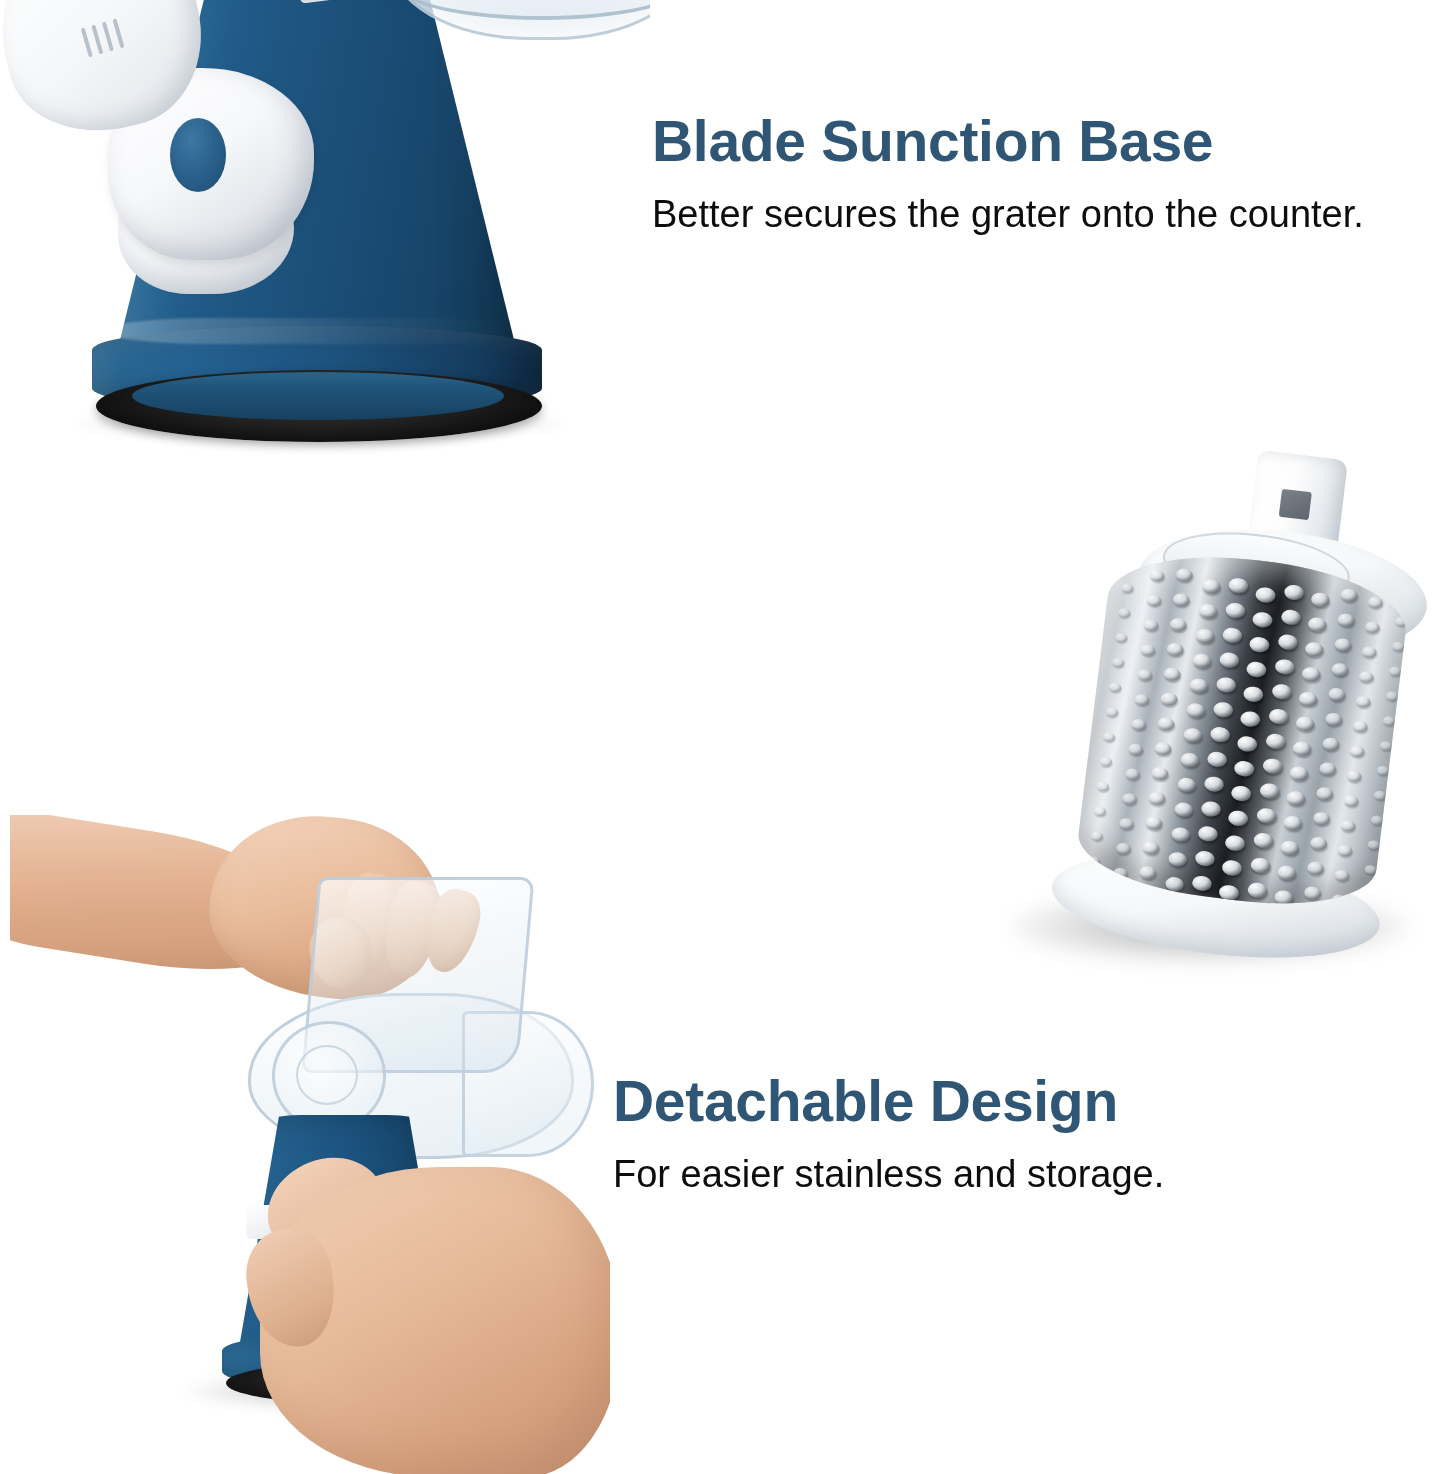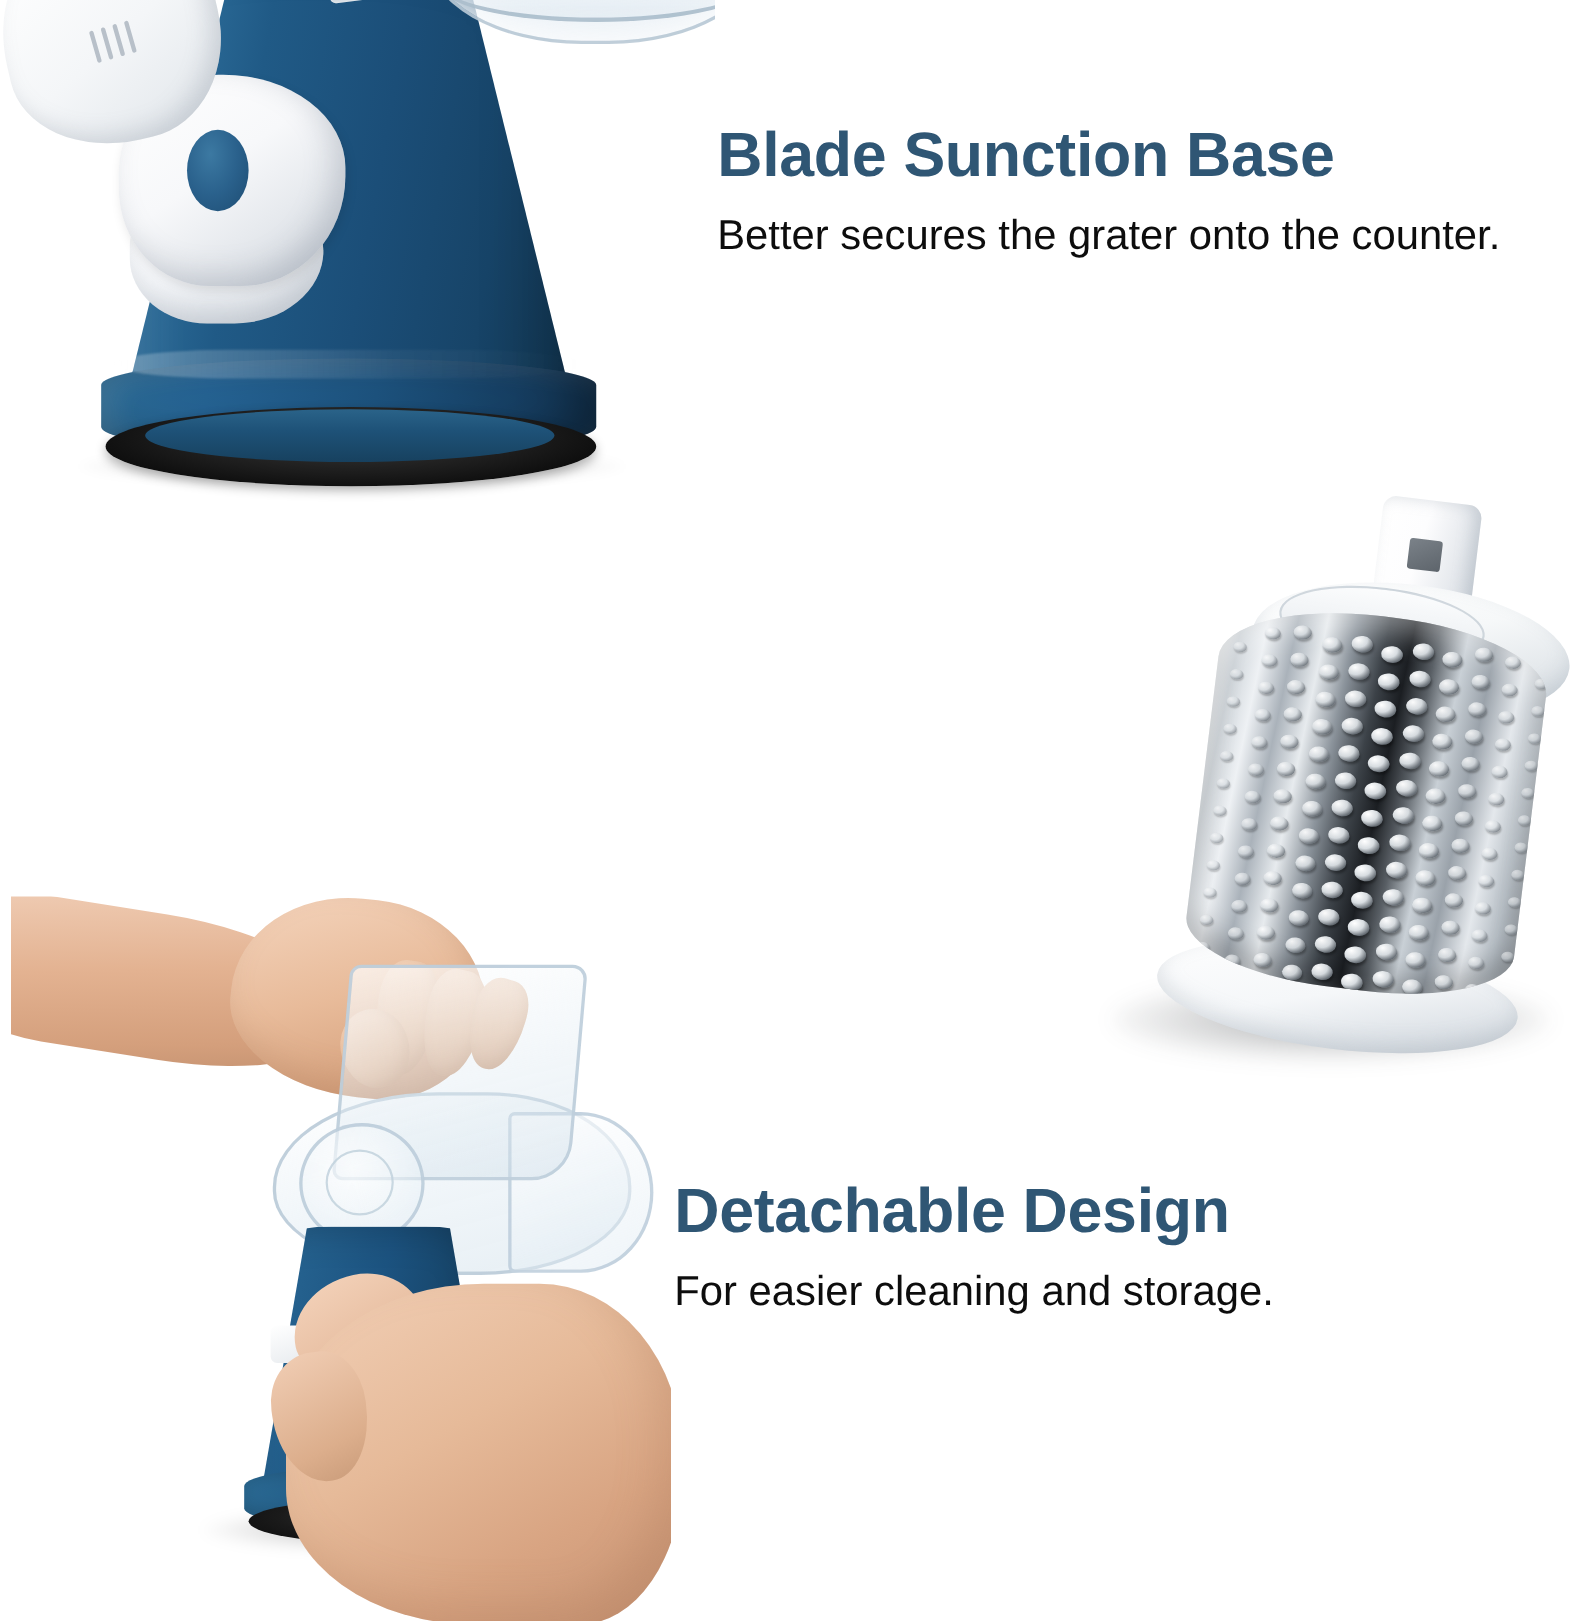--- a/index.html
+++ b/index.html
@@ -621,16 +621,16 @@
     <div class="hd-arrow hd-arrow-lock"></div>
     <div class="hd-arrow hd-arrow-rel"></div>
 
     <div class="hd-knuckle"></div>
     <div class="hd-hand-bot"></div>
     <div class="hd-thumb-bot"></div>
   </div>
 
   <div class="feature-block" id="block-detach">
     <h2 class="feature-title">Detachable Design</h2>
-    <p class="feature-desc">For easier cleaning and storage.</p>
+    <p class="feature-desc">For easier stainless and storage.</p>
   </div>
 
 </div>
 
 </body></html>

